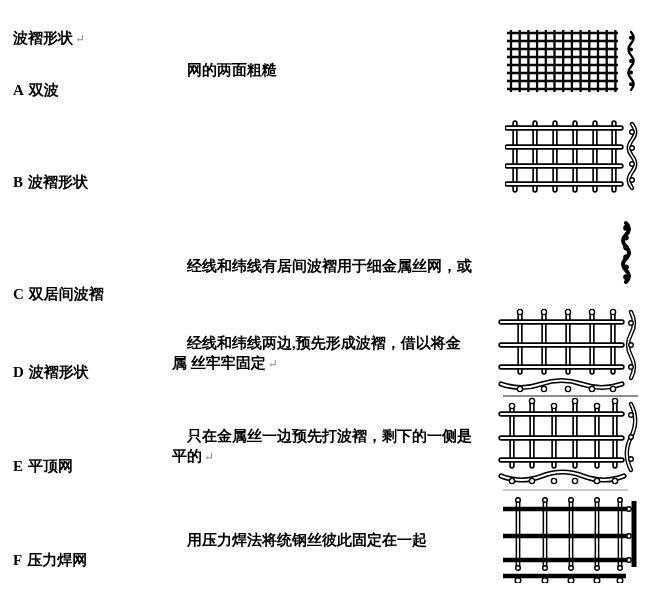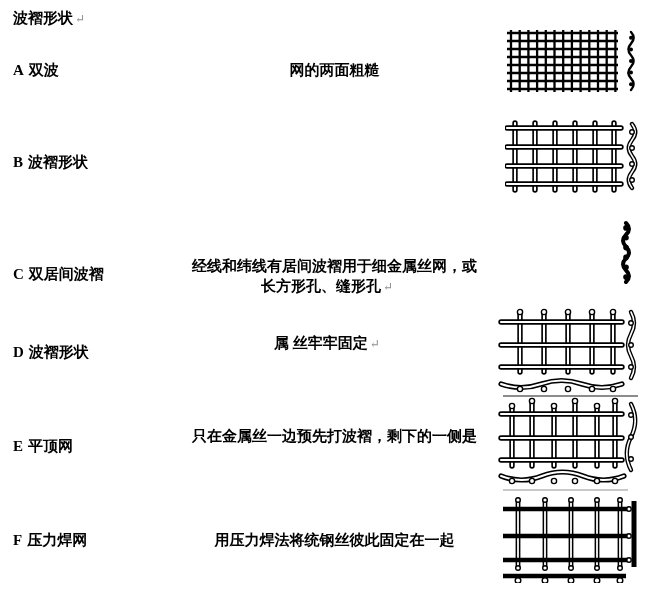--- a/index.html
+++ b/index.html
@@ -1,24 +1,24 @@
 <!DOCTYPE html>
 <html><head>
 <meta charset="utf-8">
 <style>
   html,body{margin:0;padding:0;background:#fff;}
   .canvas{
     position:relative;width:650px;height:590px;background:#ffffff;
     overflow:hidden;color:#000;
     font-family:"Liberation Serif","DejaVu Serif",serif;
   }
-  .txt{position:absolute;font-weight:bold;font-size:15px;white-space:nowrap;line-height:20px;}
+  .txt{position:absolute;font-weight:bold;font-size:15px;white-space:nowrap;line-height:20px;margin-top:20px;}
   .label .letter{margin-right:5px;}
   .desc{position:absolute;font-weight:bold;font-size:15px;line-height:20px;}
-  .dl{white-space:nowrap;text-align:center;}
+  .dl{white-space:nowrap;}
   .dl.l1{padding-left:15px;}
   .mark{color:#8f8f8f;font-weight:normal;font-size:12px;margin-left:2px;}
   .fig{position:absolute;}
 </style>
 </head>
 <body>
 
 <div class="canvas">
 
   <div class="txt" style="left:13px;top:8px;">
@@ -91,36 +91,36 @@
       <circle cx="127" cy="28" r="2.3" fill="#fff" stroke="#000" stroke-width="1.4"></circle>
       <circle cx="127" cy="44" r="2.3" fill="#fff" stroke="#000" stroke-width="1.4"></circle>
       <circle cx="127" cy="60" r="2.3" fill="#fff" stroke="#000" stroke-width="1.4"></circle>
     </svg>
 
   <div class="txt label" style="left:13px;top:264px;">
     <span class="letter">C</span><span>双居间波褶</span>
   </div>
   <div class="desc" style="left:172px;top:240px;width:310px;margin-top:16px;">
     <div class="dl l1">经线和纬线有居间波褶用于细金属丝网，或</div>
-    <div class="dl"><span>长方形孔、缝形孔</span><span class="mark">↵</span></div>
   </div>
   <svg class="fig" style="left:612px;top:220px;" aria-label="intermediate-crimp-profile" width="30" height="66" viewBox="0 0 30 66">
       <path d="M 14 3 Q 20 8.9 14 14.8 Q 8 20.700000000000003 14 26.6 Q 20 32.5 14 38.400000000000006 Q 8 44.300000000000004 14 50.2 Q 20 56.1 14 62" fill="none" stroke="#000" stroke-width="4" stroke-linecap="round"></path>
       <circle cx="14" cy="7.916666666666667" r="2.8" fill="#000"></circle>
       <circle cx="14" cy="17.75" r="2.8" fill="#000"></circle>
       <circle cx="14" cy="27.583333333333332" r="2.8" fill="#000"></circle>
       <circle cx="14" cy="37.416666666666664" r="2.8" fill="#000"></circle>
       <circle cx="14" cy="47.25" r="2.8" fill="#000"></circle>
       <circle cx="14" cy="57.083333333333336" r="2.8" fill="#000"></circle>
     </svg>
 
   <div class="txt label" style="left:13px;top:342px;">
     <span class="letter">D</span><span>波褶形状</span>
   </div>
   <div class="desc" style="left:172px;top:333px;width:310px;">
+    <div class="dl l1">经线和纬线两边,预先形成波褶，借以将金</div>
     <div class="dl"><span>属 丝牢牢固定</span><span class="mark">↵</span></div>
   </div>
   <svg class="fig" style="left:498px;top:308px;" aria-label="lock-crimp-mesh" width="146" height="92" viewBox="0 0 146 92">
       <line x1="22" y1="4" x2="22" y2="64" stroke="#000" stroke-width="5.4" stroke-linecap="round"></line>
       <line x1="22" y1="4" x2="22" y2="64" stroke="#fff" stroke-width="2.1" stroke-linecap="round"></line>
       <circle cx="22" cy="4" r="2.6" fill="#fff" stroke="#000" stroke-width="1.4"></circle>
       <line x1="46" y1="4" x2="46" y2="64" stroke="#000" stroke-width="5.4" stroke-linecap="round"></line>
       <line x1="46" y1="4" x2="46" y2="64" stroke="#fff" stroke-width="2.1" stroke-linecap="round"></line>
       <circle cx="46" cy="4" r="2.6" fill="#fff" stroke="#000" stroke-width="1.4"></circle>
       <line x1="70" y1="4" x2="70" y2="64" stroke="#000" stroke-width="5.4" stroke-linecap="round"></line>
@@ -151,20 +151,21 @@
       <circle cx="133" cy="37" r="2.3" fill="#fff" stroke="#000" stroke-width="1.4"></circle>
       <circle cx="133" cy="59" r="2.3" fill="#fff" stroke="#000" stroke-width="1.4"></circle>
       <line x1="5" y1="88" x2="120" y2="88" stroke="#8c8c8c" stroke-width="2" stroke-linecap="butt"></line>
     </svg>
 
   <div class="txt label" style="left:13px;top:436px;">
     <span class="letter">E</span><span>平顶网</span>
   </div>
   <div class="desc" style="left:172px;top:426px;width:310px;">
     <div class="dl l1">只在金属丝一边预先打波褶，剩下的一侧是</div>
+    <div class="dl"><span>平的</span><span class="mark">↵</span></div>
   </div>
   <svg class="fig" style="left:498px;top:394px;" aria-label="flat-top-mesh" width="146" height="100" viewBox="0 0 146 100">
       <line x1="5" y1="2" x2="140" y2="2" stroke="#8c8c8c" stroke-width="2" stroke-linecap="butt"></line>
       <line x1="14" y1="12" x2="14" y2="72" stroke="#000" stroke-width="5.4" stroke-linecap="round"></line>
       <line x1="14" y1="12" x2="14" y2="72" stroke="#fff" stroke-width="2.1" stroke-linecap="round"></line>
       <circle cx="14" cy="12" r="2.6" fill="#fff" stroke="#000" stroke-width="1.4"></circle>
       <line x1="34" y1="7" x2="34" y2="72" stroke="#000" stroke-width="5.4" stroke-linecap="round"></line>
       <line x1="34" y1="7" x2="34" y2="72" stroke="#fff" stroke-width="2.1" stroke-linecap="round"></line>
       <circle cx="34" cy="7" r="2.6" fill="#fff" stroke="#000" stroke-width="1.4"></circle>
       <line x1="56" y1="12" x2="56" y2="72" stroke="#000" stroke-width="5.4" stroke-linecap="round"></line>

